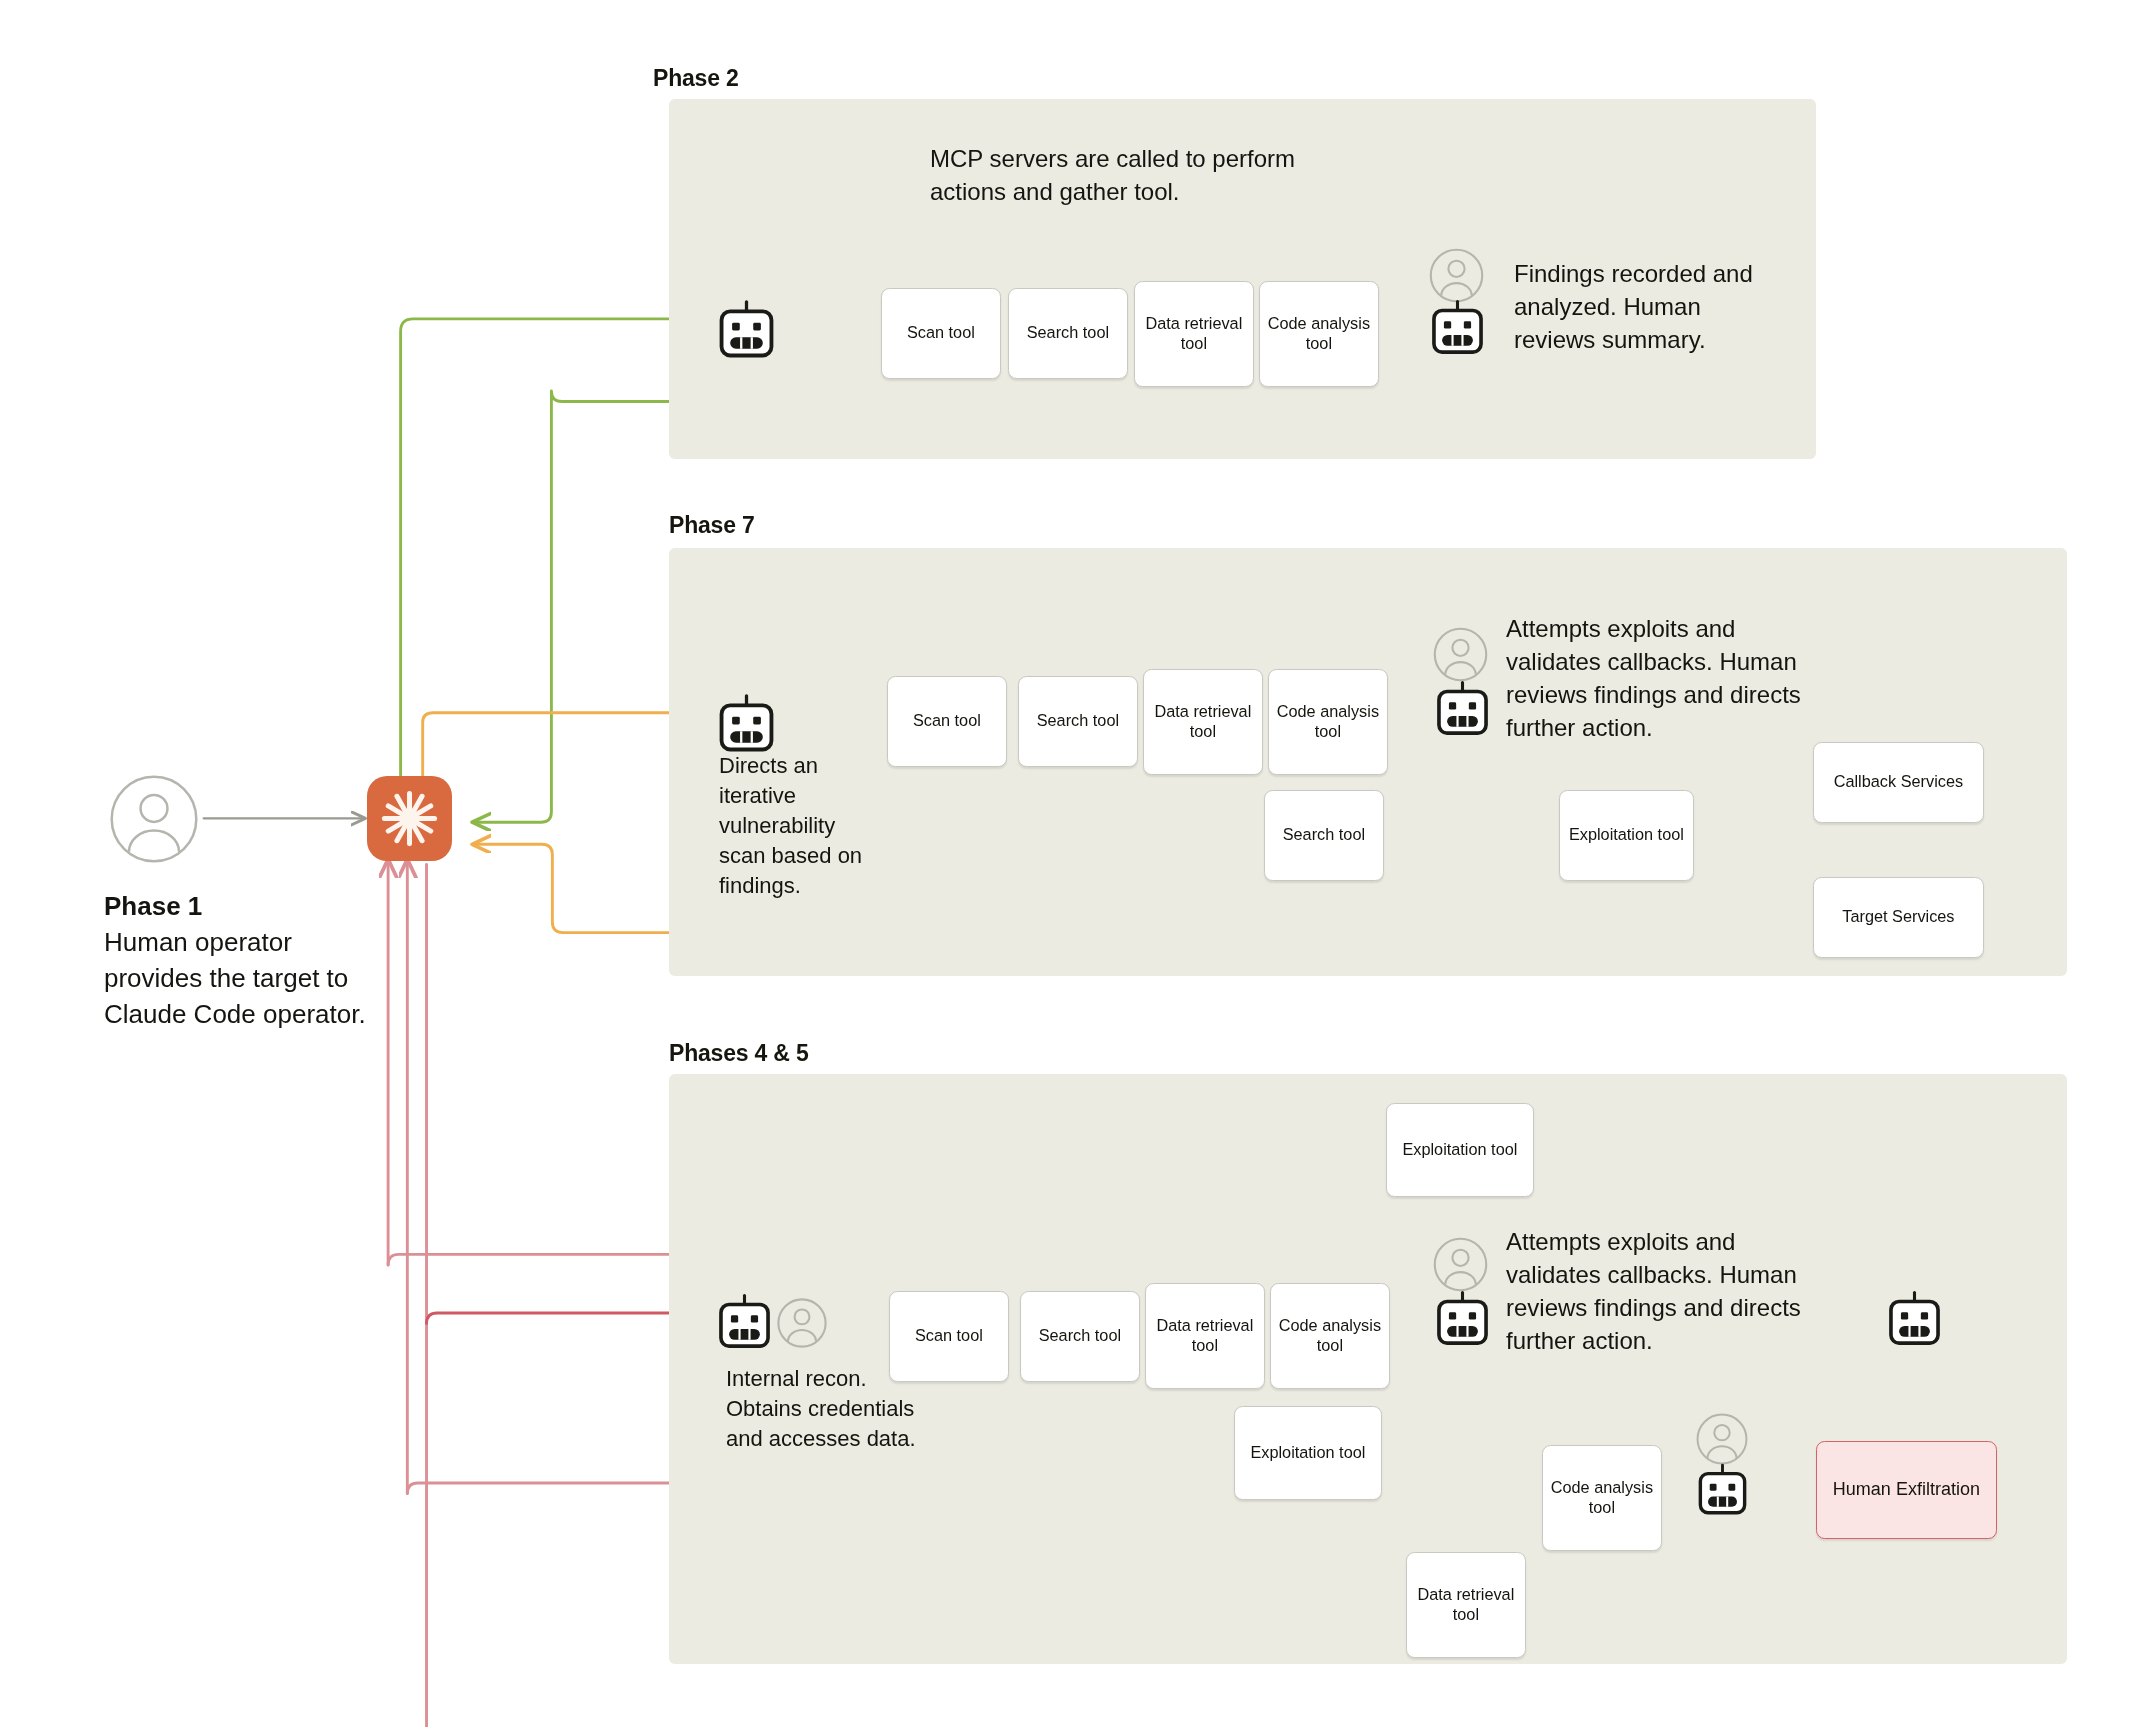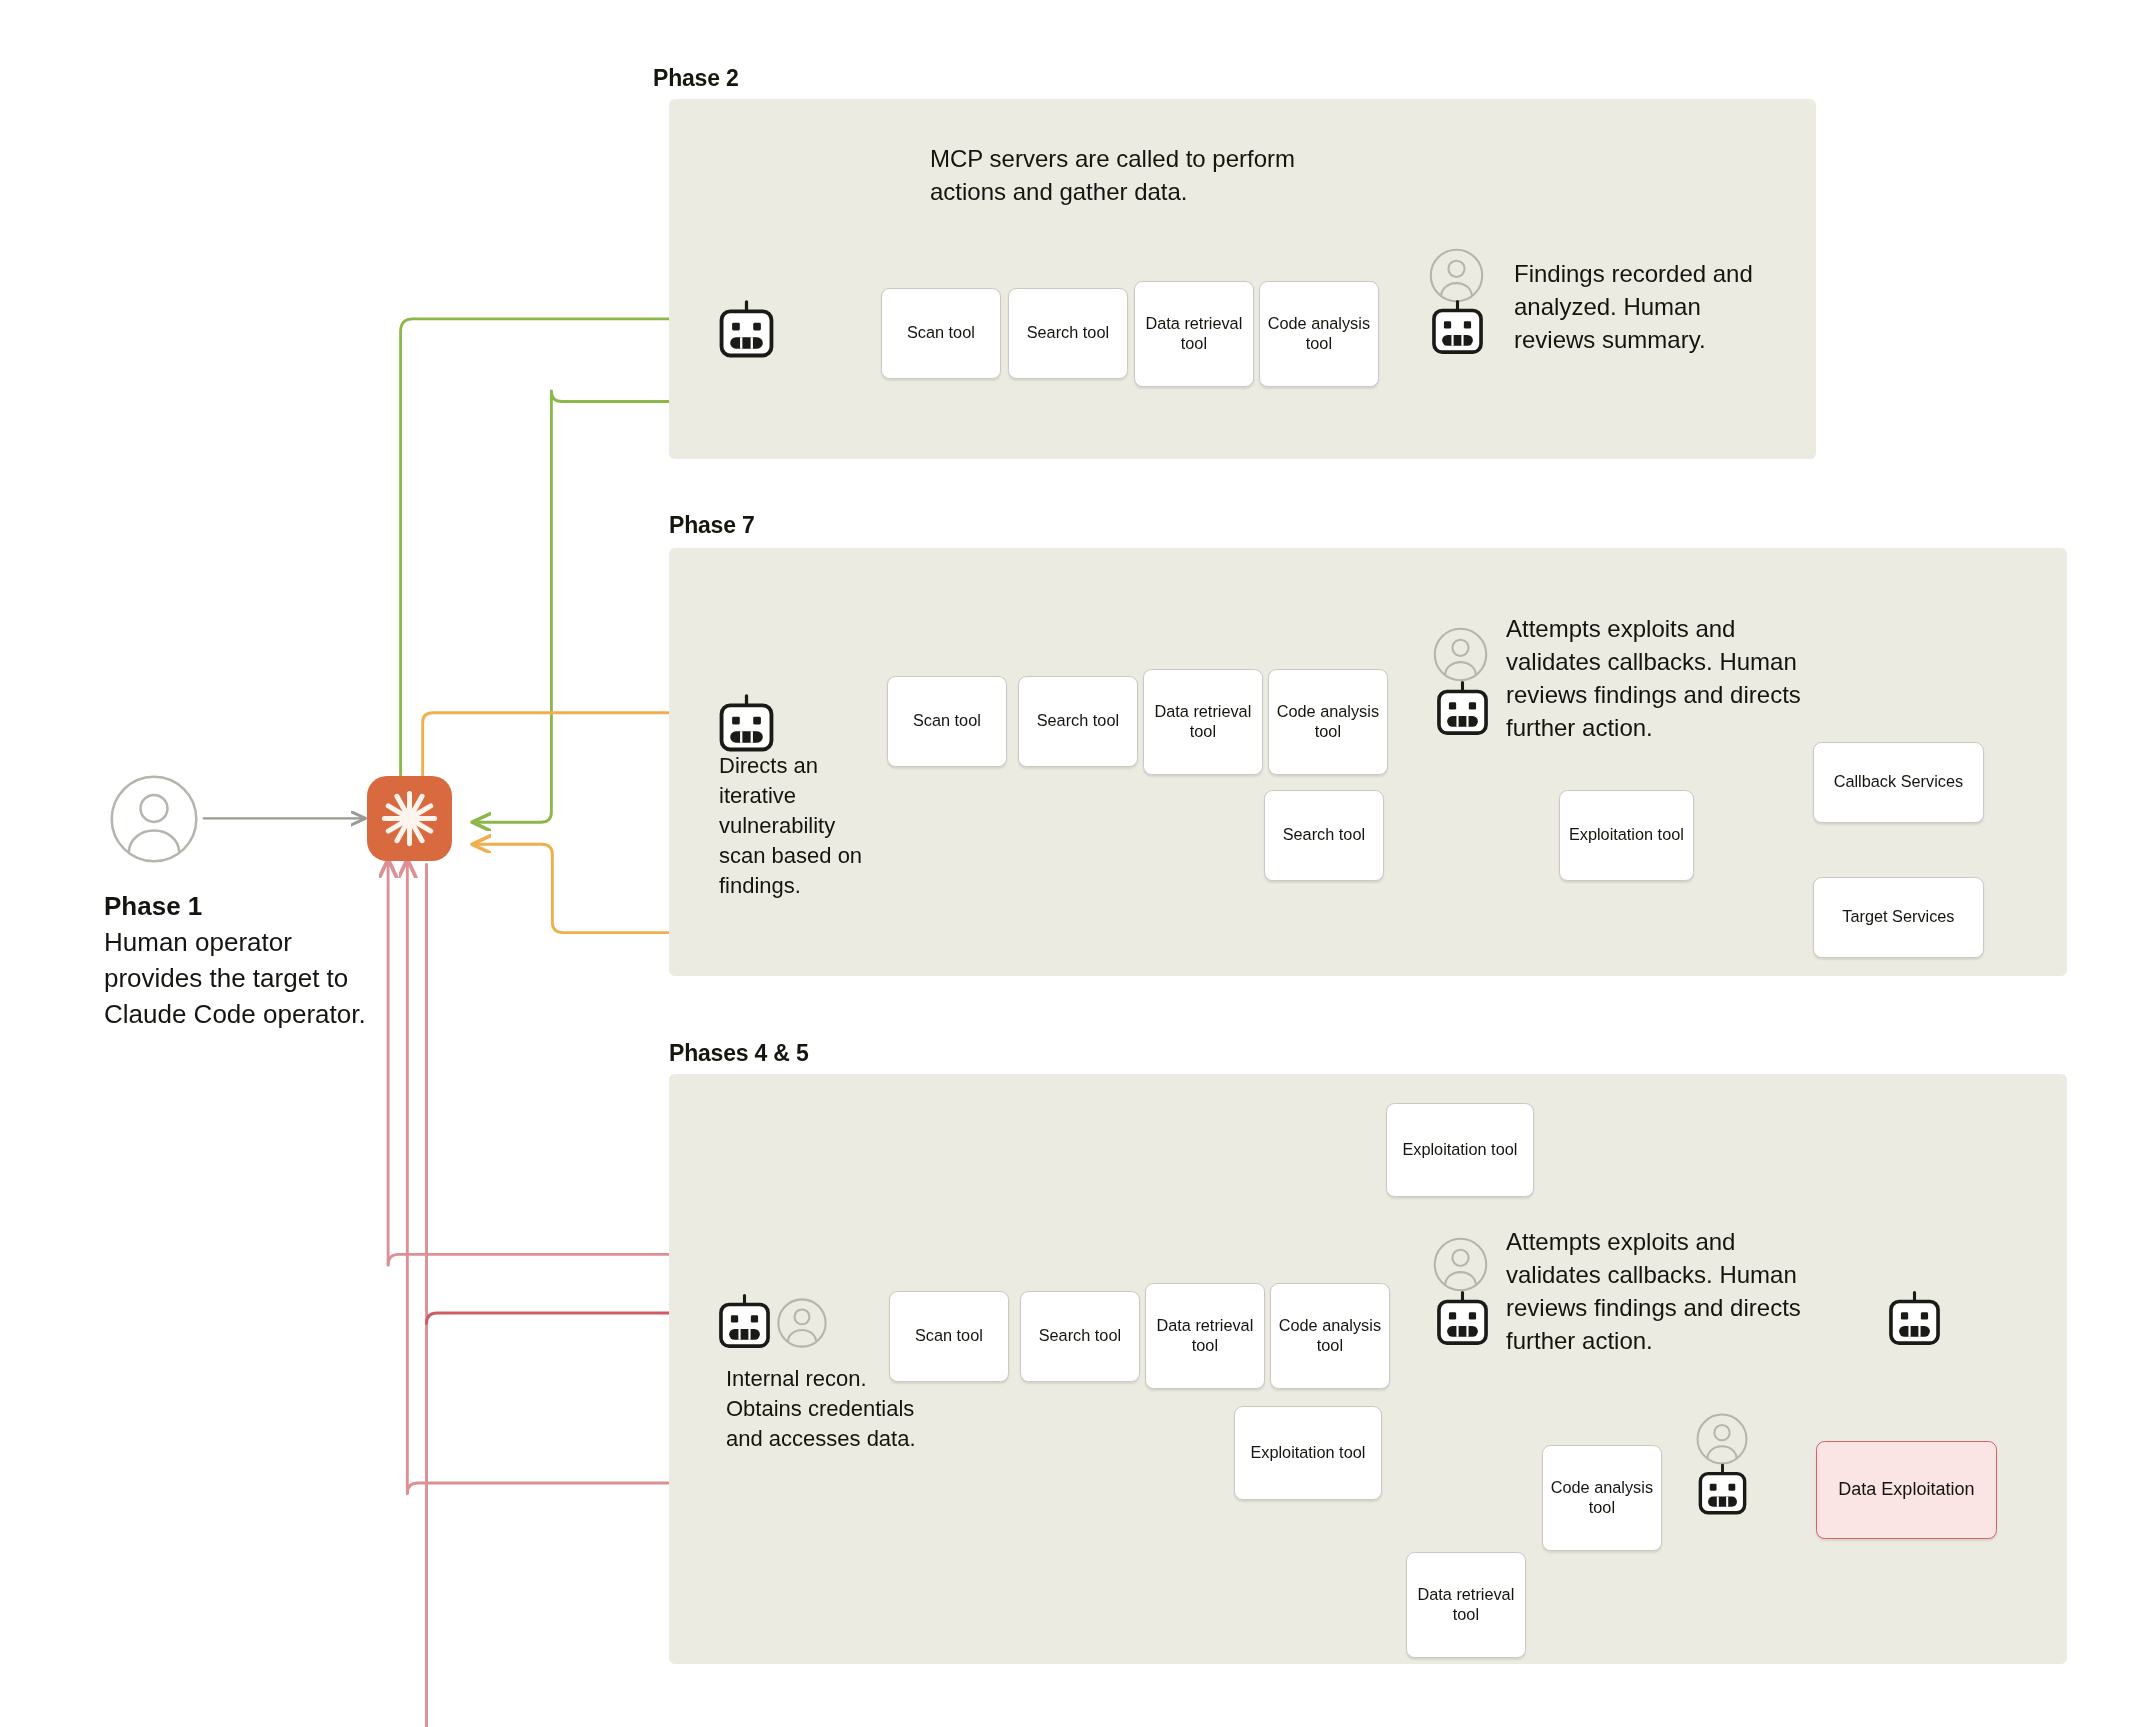--- a/index.html
+++ b/index.html
@@ -159,21 +159,21 @@
       </g>
       <circle cx="44" cy="44" r="7" fill="#fdf4ee"></circle>
     </svg>
   </div>
 
   <div class="phase1cap" style="left:104px;top:889px;">
     <b>Phase 1</b><br>
     <span>Human operator provides the target to Claude Code operator.</span>
   </div>
 
-  <div class="note" style="left:930px;top:142px;width:413px;">MCP servers are called to perform actions and gather data.</div>
+  <div class="note" style="left:930px;top:142px;width:413px;">MCP servers are called to perform actions and gather tool.</div>
 
   <div class="icon" style="left:711px;top:296px;">
     <svg width="71" height="71" viewBox="0 0 74 74">
       <line x1="37" y1="6" x2="37" y2="16" stroke="#1a1a16" stroke-width="3.4" stroke-linecap="round"></line>
       <rect x="11" y="16" width="52" height="46" rx="9" fill="#fff" stroke="#1a1a16" stroke-width="4"></rect>
       <rect x="22" y="28" width="8" height="8" rx="1.5" fill="#1a1a16"></rect>
       <rect x="44" y="28" width="8" height="8" rx="1.5" fill="#1a1a16"></rect>
       <rect x="20" y="43" width="34" height="12" rx="6" fill="#1a1a16"></rect>
       <line x1="31.5" y1="43" x2="31.5" y2="55" stroke="#fff" stroke-width="2.4"></line>
       <line x1="42.5" y1="43" x2="42.5" y2="55" stroke="#fff" stroke-width="2.4"></line>
@@ -323,16 +323,16 @@
       <line x1="37" y1="6" x2="37" y2="16" stroke="#1a1a16" stroke-width="3.4" stroke-linecap="round"></line>
       <rect x="11" y="16" width="52" height="46" rx="9" fill="#fff" stroke="#1a1a16" stroke-width="4"></rect>
       <rect x="22" y="28" width="8" height="8" rx="1.5" fill="#1a1a16"></rect>
       <rect x="44" y="28" width="8" height="8" rx="1.5" fill="#1a1a16"></rect>
       <rect x="20" y="43" width="34" height="12" rx="6" fill="#1a1a16"></rect>
       <line x1="31.5" y1="43" x2="31.5" y2="55" stroke="#fff" stroke-width="2.4"></line>
       <line x1="42.5" y1="43" x2="42.5" y2="55" stroke="#fff" stroke-width="2.4"></line>
     </svg>
   </div>
 
-  <div class="toolbox exfil" style="left:1816px;top:1441px;width:175px;height:92px;font-size:18px;">Data Exploitation</div>
+  <div class="toolbox exfil" style="left:1816px;top:1441px;width:175px;height:92px;font-size:18px;">Human Exfiltration</div>
 
 </div>
 
 
 </body></html>

